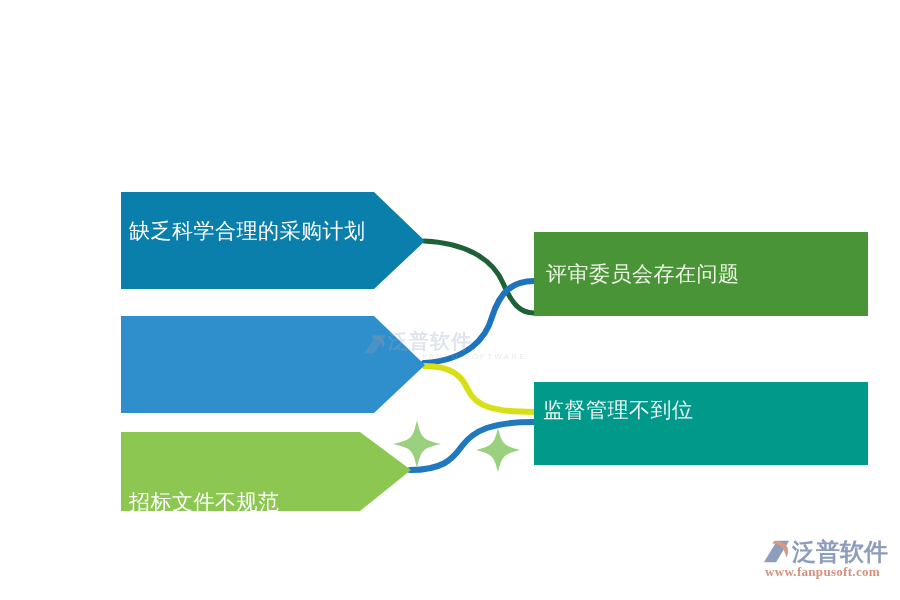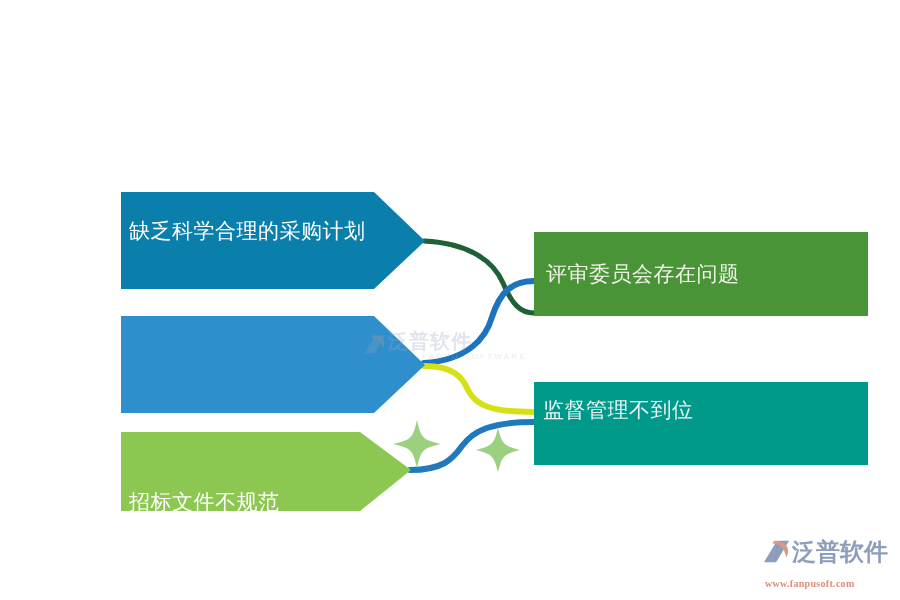--- a/index.html
+++ b/index.html
@@ -109,23 +109,23 @@
     font-family: "Liberation Serif", serif;
     font-size: 24px;
     font-weight: bold;
     color: #8e9dbc;
     letter-spacing: 0px;
     white-space: nowrap;
   }
   #brand-logo .bl-url {
     position: absolute;
     left: 3px;
-    top: 42px;
+    top: 28px;
     font-family: "Liberation Serif", serif;
-    font-size: 10px;
+    font-size: 13px;
     font-weight: bold;
     color: #d7907d;
     letter-spacing: 0.3px;
     white-space: nowrap;
   }
 </style>
 </head>
 <body>
 
 <div id="canvas">

